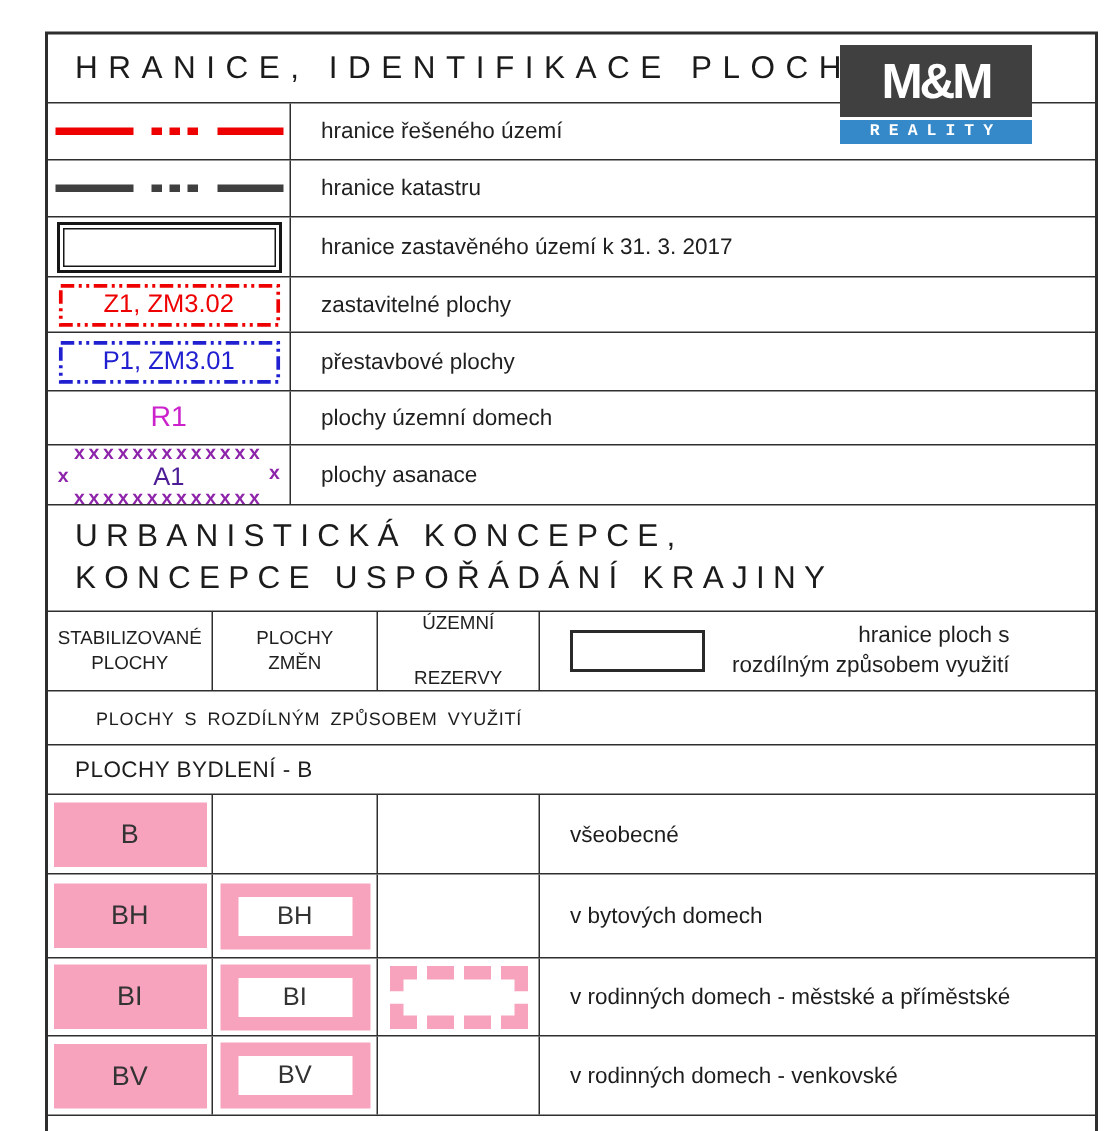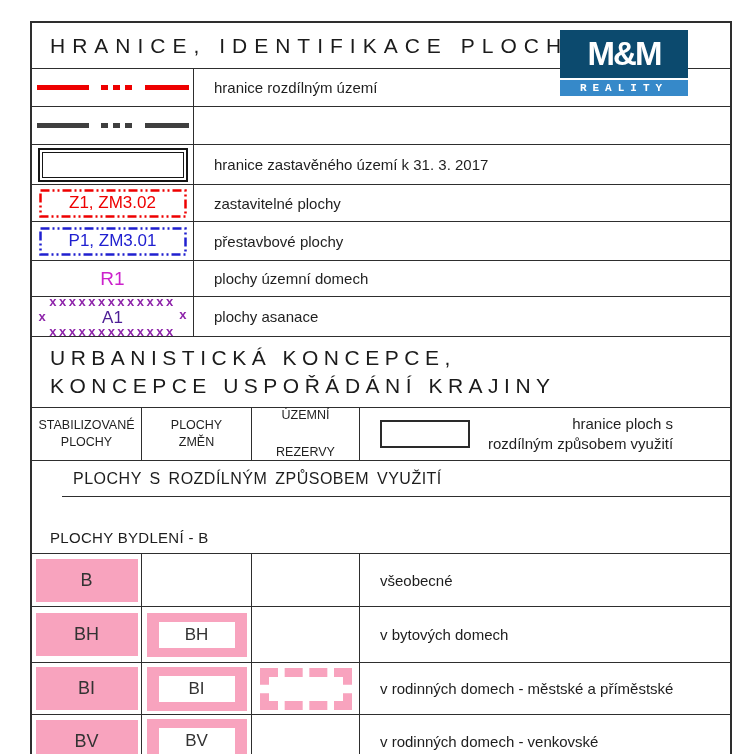--- a/index.html
+++ b/index.html
@@ -90,39 +90,39 @@
     font-size: 12.5px; line-height: 1.4; text-align: center; color: #1f1f1f;
     flex-shrink: 0;
   }
   .hdr-cell.c1 { width: 110px; }
   .hdr-cell.c2 { width: 110px; }
   .hdr-cell.c3 { width: 108px; gap: 20px; }
   .hdr-last { flex: 1; display: flex; align-items: center; padding-left: 20px; }
   .hdr-rect { width: 90px; height: 28px; border: 2px solid #2a2a2a; margin-right: 18px; flex-shrink: 0; background:#fff; }
   .hdr-lbl { font-size: 15px; line-height: 1.35; color: #1f1f1f; text-align: right; }
   
-  .subhdr { display:flex; align-items:center; padding-left: 11px; font-size: 16px; letter-spacing: 0.5px; word-spacing: 3px; margin-left: 30px; }
-  .cathdr { display:flex; align-items:center; padding-left: 18px; font-size: 15px; letter-spacing: 0.3px; margin-top: 24px; }
+  .subhdr { display:flex; align-items:center; padding-left: 32px; font-size: 12px; letter-spacing: 0.5px; word-spacing: 3px; }
+  .cathdr { display:flex; align-items:center; padding-left: 18px; font-size: 15px; letter-spacing: 0.3px; }
   
   .lu-cell { border-right: 1.5px solid #2e2e2e; display:flex; align-items:center; justify-content:center; flex-shrink:0; }
   .lu-cell.c1 { width: 110px; }
   .lu-cell.c2 { width: 110px; }
   .lu-cell.c3 { width: 108px; }
   .lu-desc { flex: 1; display:flex; align-items:center; padding-left: 20px; font-size: 15px; }
   .pink-solid { width: 102px; height: 43px; background: #f8a3be;
                 display:flex; align-items:center; justify-content:center;
                 font-size: 18px; color: #333; }
   .pink-frame { width: 100px; height: 44px; background: #f8a3be; padding: 9px 12px; }
   .pink-frame .in { width: 100%; height: 100%; background: #fff;
                     display:flex; align-items:center; justify-content:center;
                     font-size: 17px; color: #333; }
   .pink-dashed { width: 92px; height: 42px; border: 9px dashed #f8a3be; background: #fff; }
   
   .logo { position: absolute; left: 560px; top: 30px; width: 128px; z-index: 2; }
-  .logo-red { height: 48px; background: #0c4a6e; display:flex; align-items:center; justify-content:center;
+  .logo-red { height: 48px; background: #404040; display:flex; align-items:center; justify-content:center;
               color:#fff; font-weight: bold; font-size: 33px; letter-spacing: -2px; }
   .logo-blue { height: 16px; background: #3689c9; margin-top: 2px;
                display:flex; align-items:center; justify-content:center;
                color:#fff; font-weight: bold; font-size: 11px; letter-spacing: 6px; font-family: Liberation Mono, monospace; }
 </style>
 </head>
 <body>
 
 <div class="page">
   <div class="tbl">
@@ -134,33 +134,34 @@
     <div class="row" style="height:38px">
       <div class="sym-cell">
         <div class="linesym red-line">
           <span class="seg d1"></span>
             <span class="seg dot"></span>
             <span class="seg dot"></span>
             <span class="seg dot3"></span>
             <span class="seg d2"></span>
         </div>
       </div>
-      <div class="desc-cell">hranice rozdílným území</div>
+      <div class="desc-cell">hranice řešeného území</div>
     </div>
 
     <div class="row" style="height:38px">
       <div class="sym-cell">
         <div class="linesym dark-line">
           <span class="seg d1"></span>
             <span class="seg dot"></span>
             <span class="seg dot"></span>
             <span class="seg dot3"></span>
             <span class="seg d2"></span>
         </div>
       </div>
+      <div class="desc-cell">hranice katastru</div>
     </div>
 
     <div class="row" style="height:40px">
       <div class="sym-cell">
         <div class="dbl-rect">
             <div class="inner"></div>
           </div>
       </div>
       <div class="desc-cell">hranice zastavěného území k 31. 3. 2017</div>
     </div>

